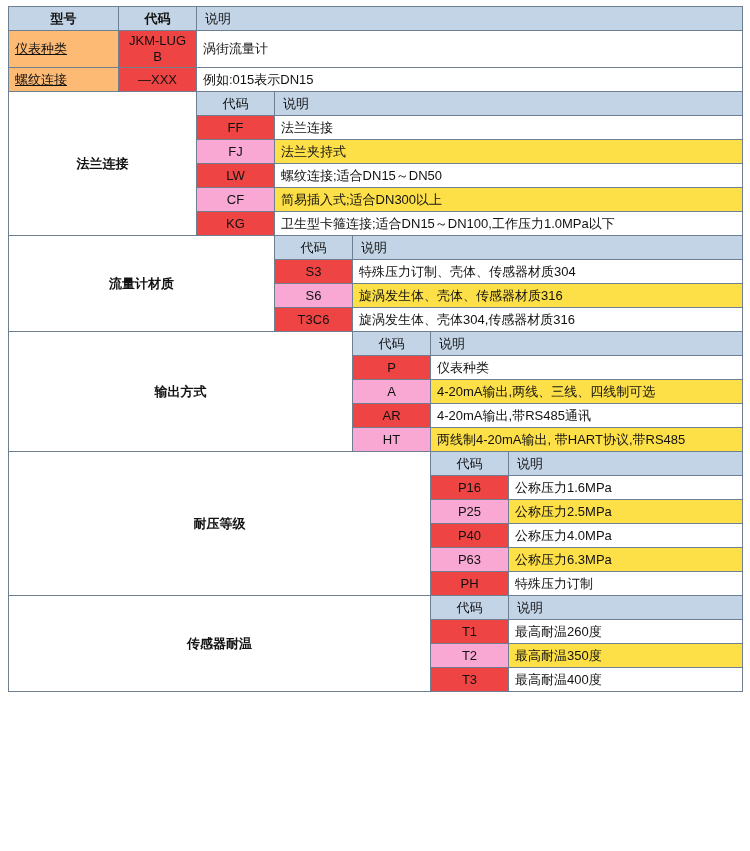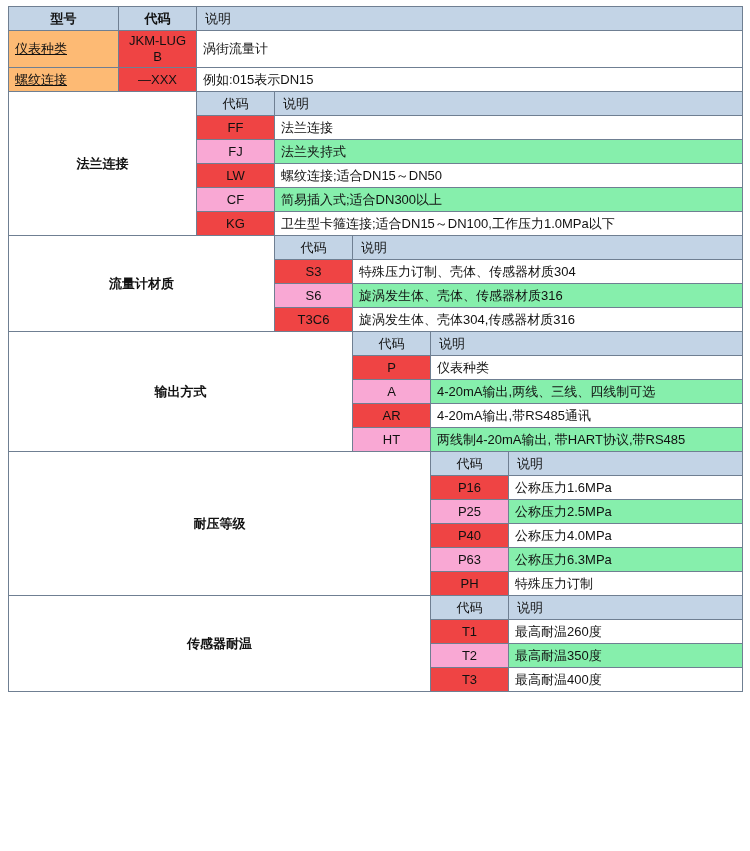--- a/index.html
+++ b/index.html
@@ -59,21 +59,21 @@
     background: #ef4444;
   }
   .code.alt {
     background: #f9a8d4;
   }
   .desc {
     text-align: left;
     background: #ffffff;
   }
   .desc.alt {
-    background: #86efac;
+    background: #fde047;
   }
   .nameCell {
     text-align: left;
     background: #fdba74;
     text-decoration: underline;
   }
 </style>
 </head>
 <body>
 

